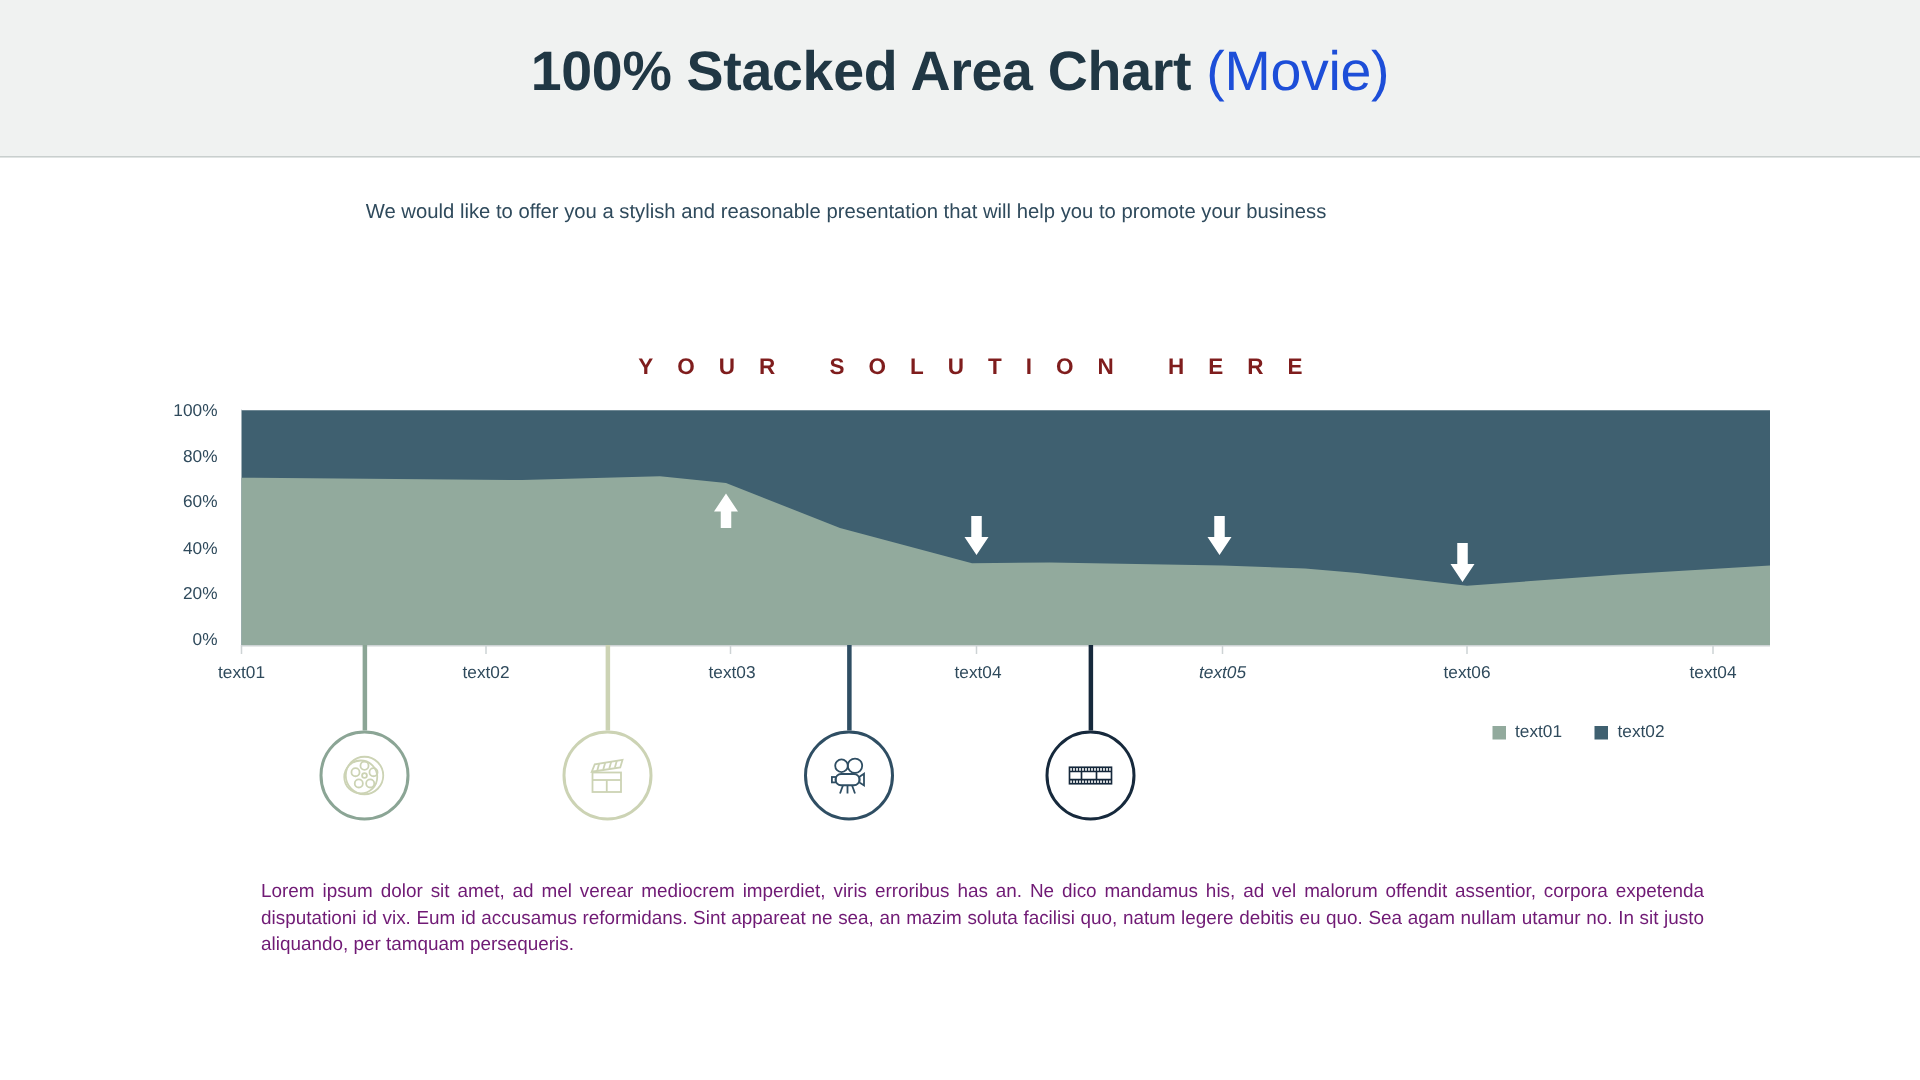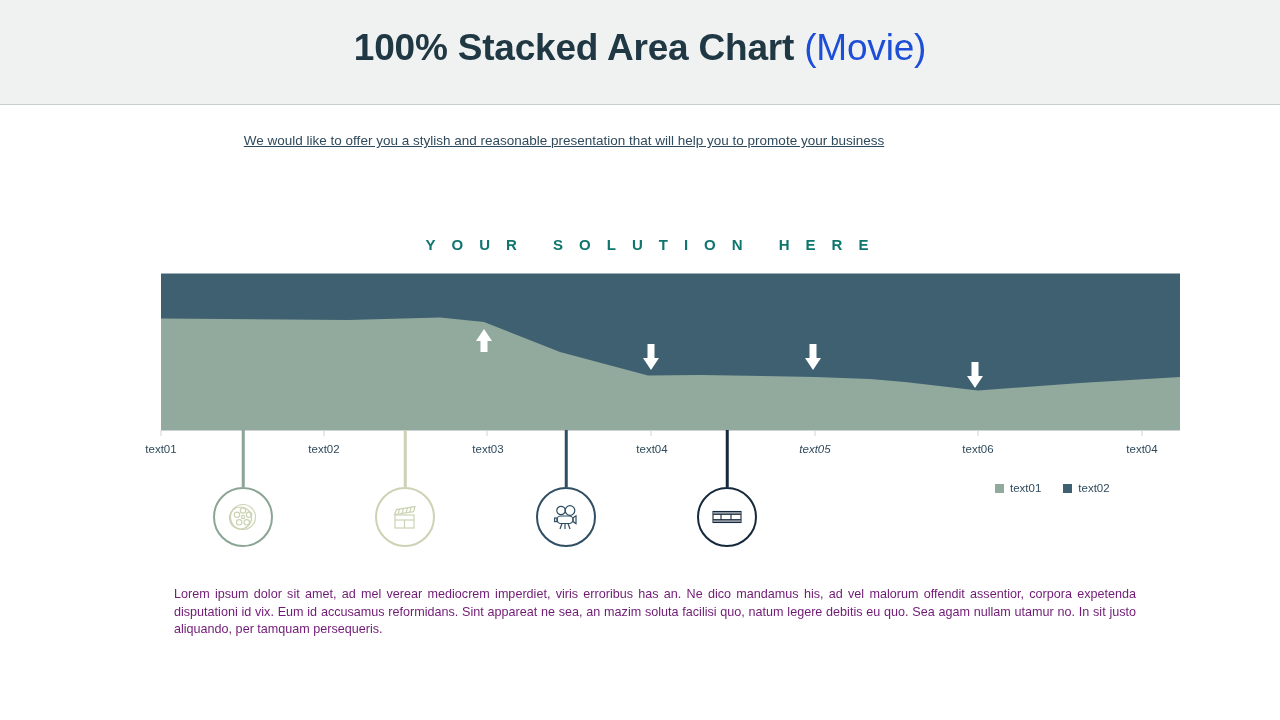--- a/index.html
+++ b/index.html
@@ -27,31 +27,30 @@
   }
   .title .strong{font-weight:bold;}
   .title .light{font-weight:normal;color:#1d4ed8;}
 
   
   .subtitle{
     position:absolute;left:0;top:133px;width:1128px;
     text-align:center;
     font-size:13.5px;
     color:#2f4a5c;
-    text-decoration:underline;
   }
 
   
   .solution{
     position:absolute;left:160px;top:236px;width:990px;
     text-align:center;
     font-size:15px;
     font-weight:bold;
     letter-spacing:16px;
-    color:#0f766e;
+    color:#7f1d1d;
     white-space:nowrap;
   }
 
   
   .chart-wrap{
     position:absolute;left:0;top:0;width:1280px;height:720px;
   }
   .ylabels{
     position:absolute;left:95px;top:268px;width:50px;height:165px;
   }
@@ -104,20 +103,28 @@
   <span class="strong">100% Stacked Area Chart</span>
   <span class="light">(Movie)</span>
 </div>
 
 <div class="subtitle">We would like to offer you a stylish and reasonable presentation that will help you to promote your business</div>
 
 <div class="solution">YOUR SOLUTION HERE</div>
 
 <div class="chart-wrap">
 
+  <div class="ylabels">
+    <div style="top:0px;">100%</div>
+    <div style="top:30.5px;">80%</div>
+    <div style="top:61px;">60%</div>
+    <div style="top:91.5px;">40%</div>
+    <div style="top:122px;">20%</div>
+    <div style="top:153px;">0%</div>
+  </div>
 
   <svg width="1280" height="720" viewBox="0 0 1280 720" style="position:absolute;left:0;top:0;">
 
     <rect x="161" y="273" width="1019" height="157" fill="#3f6070"></rect>
 
     <path d="M161,318.5 L348,320 L440,317.5 L484,322 L560,352 L648,375.5
              L700,375 L815,377 L870,379 L905,382 L978,390.5 L1080,383 L1180,377
              L1180,430 L161,430 Z" fill="#92aa9d"></path>
 
     <line x1="161" y1="430.5" x2="1180" y2="430.5" stroke="#cdd3d4" stroke-width="1"></line>

